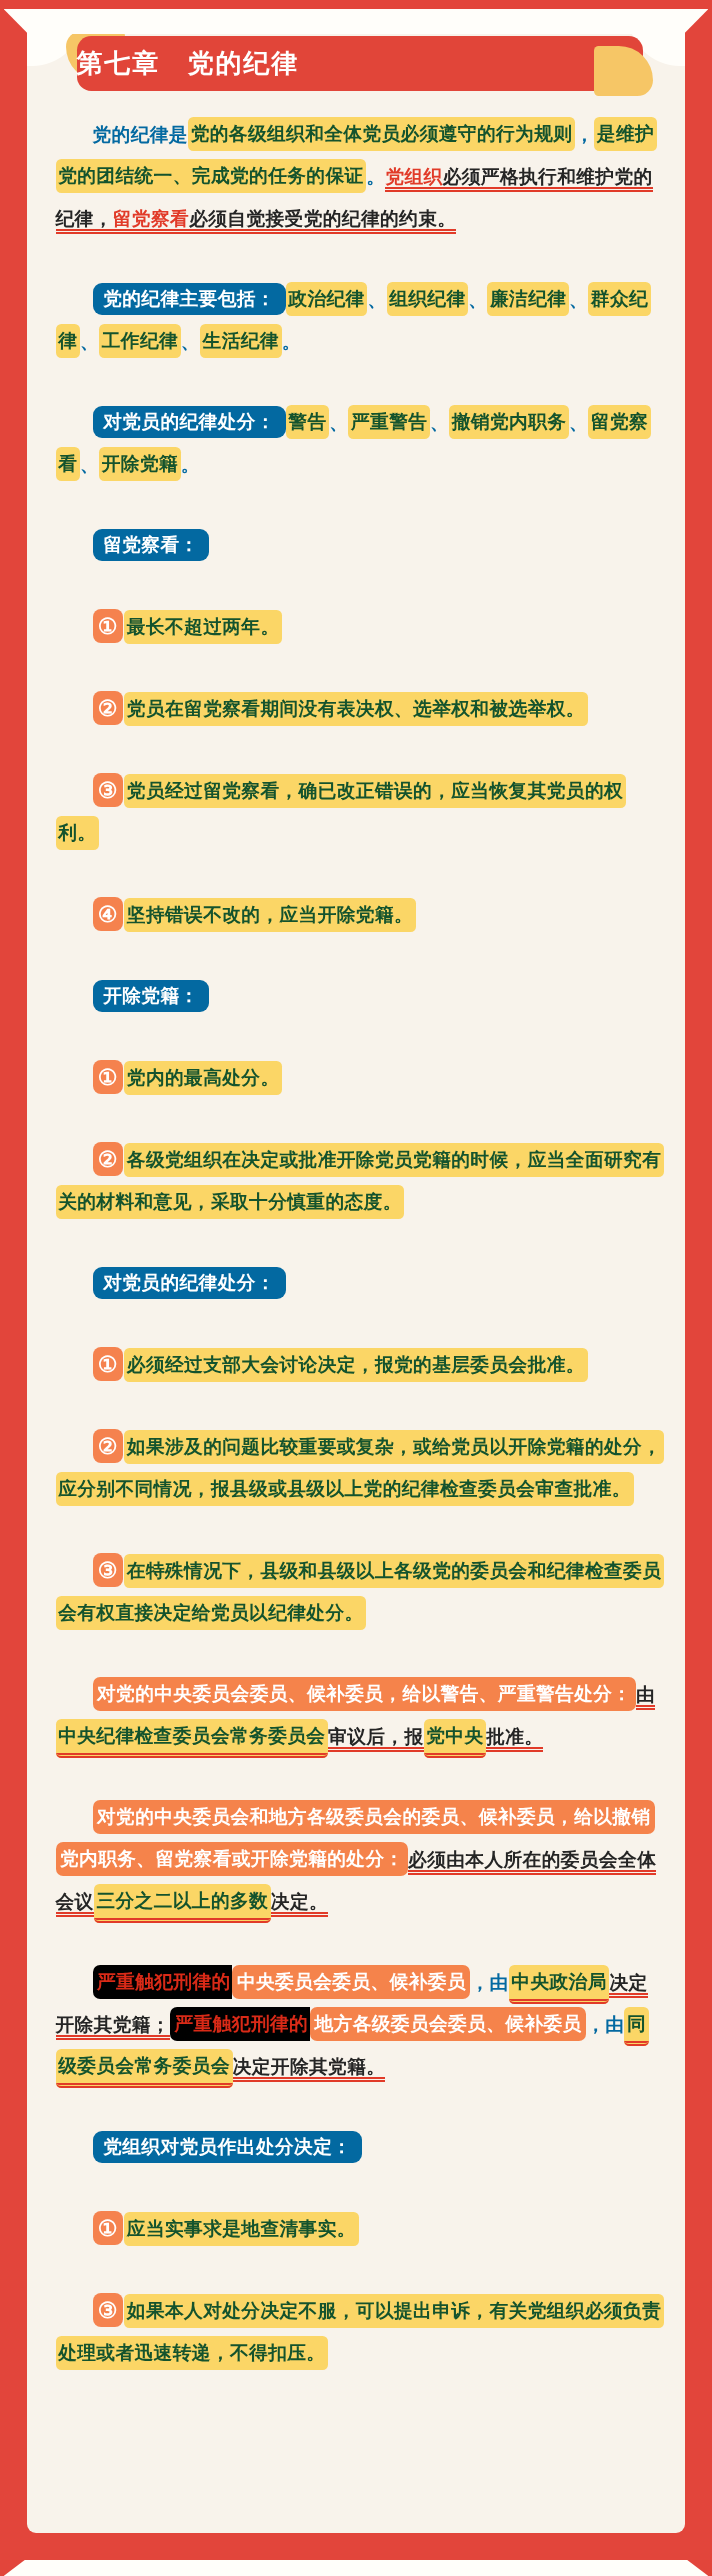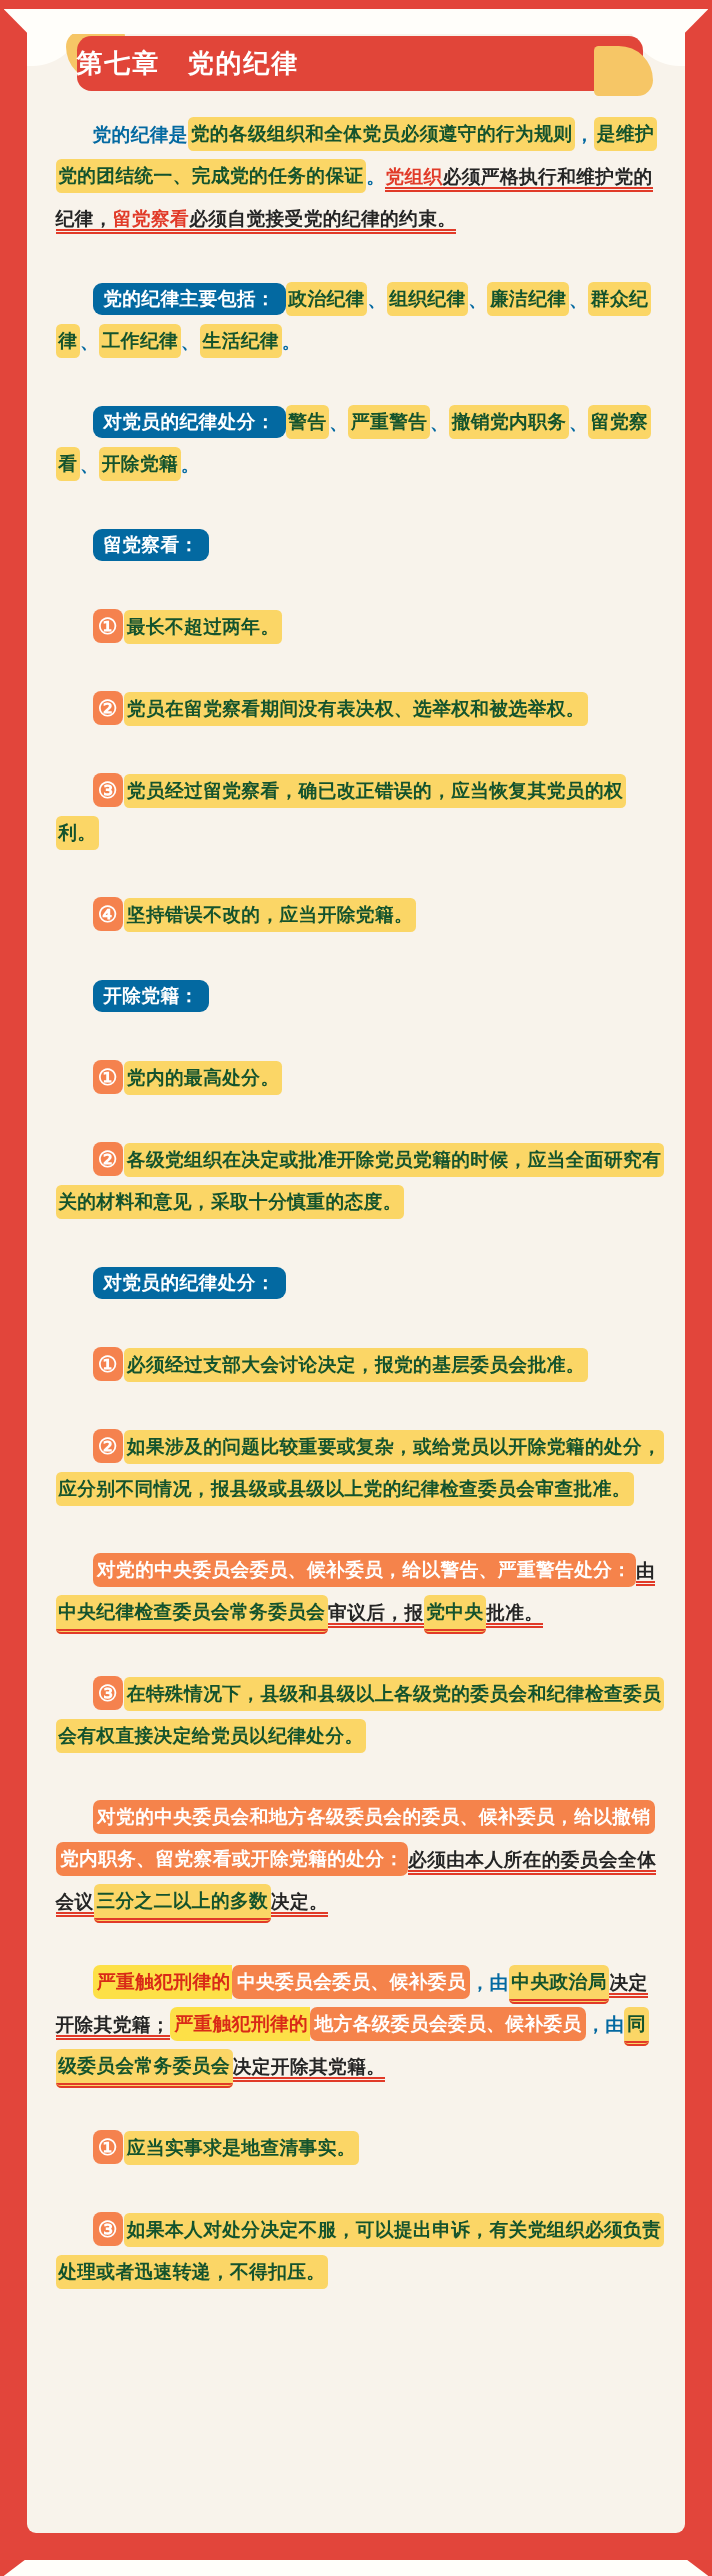--- a/index.html
+++ b/index.html
@@ -83,21 +83,21 @@
     background:#0369a1;color:#FFFFFF;
     padding:5.3px 10.7px;border-radius:9px;
     -webkit-box-decoration-break:clone;box-decoration-break:clone;
   }
   .sg-ob{
     background:#F5834B;color:#FFFFFF;
     padding:6.2px 4.5px;border-radius:7.1px;
     -webkit-box-decoration-break:clone;box-decoration-break:clone;
   }
   .sg-ored{
-    background:#fde047;color:#D92A17;
+    background:#000000;color:#D92A17;
     padding:6.2px 1.8px 6.2px 4.5px;border-radius:7.1px 0 0 7.1px;
     -webkit-box-decoration-break:clone;box-decoration-break:clone;
   }
   .sg-num{
     background:#F5824E;color:#FFFFFF;
     padding:4.5px 5.3px;border-radius:8px;
     font-size:22px;margin-right:0.9px;
     -webkit-box-decoration-break:clone;box-decoration-break:clone;
   }
 </style>
@@ -120,23 +120,24 @@
       <p class="para"><span class="sg-num">①</span><span class="sg-hl">最长不超过两年。</span></p>
       <p class="para"><span class="sg-num">②</span><span class="sg-hl">党员在留党察看期间没有表决权、选举权和被选举权。</span></p>
       <p class="para"><span class="sg-num">③</span><span class="sg-hl">党员经过留党察看，确已改正错误的，应当恢复其党员的权利。</span></p>
       <p class="para"><span class="sg-num">④</span><span class="sg-hl">坚持错误不改的，应当开除党籍。</span></p>
       <p class="para"><span class="sg-badge">开除党籍：</span></p>
       <p class="para"><span class="sg-num">①</span><span class="sg-hl">党内的最高处分。</span></p>
       <p class="para"><span class="sg-num">②</span><span class="sg-hl">各级党组织在决定或批准开除党员党籍的时候，应当全面研究有关的材料和意见，采取十分慎重的态度。</span></p>
       <p class="para"><span class="sg-badge">对党员的纪律处分：</span></p>
       <p class="para"><span class="sg-num">①</span><span class="sg-hl">必须经过支部大会讨论决定，报党的基层委员会批准。</span></p>
       <p class="para"><span class="sg-num">②</span><span class="sg-hl">如果涉及的问题比较重要或复杂，或给党员以开除党籍的处分，应分别不同情况，报县级或县级以上党的纪律检查委员会审查批准。</span></p>
+      <p class="para"><span class="sg-num">③</span><span class="sg-hl">在特殊情况下，县级和县级以上各级党的委员会和纪律检查委员会有权直接决定给党员以纪律处分。</span></p>
       <p class="para"><span class="sg-ob">对党的中央委员会委员、候补委员，给以警告、严重警告处分：</span><span class="sg-u">由</span><span class="sg-hlu">中央纪律检查委员会常务委员会</span><span class="sg-u">审议后，报</span><span class="sg-hlu">党中央</span><span class="sg-u">批准。</span></p>
-      <p class="para"><span class="sg-num">③</span><span class="sg-hl">在特殊情况下，县级和县级以上各级党的委员会和纪律检查委员会有权直接决定给党员以纪律处分。</span></p>
       <p class="para"><span class="sg-ob">对党的中央委员会和地方各级委员会的委员、候补委员，给以撤销党内职务、留党察看或开除党籍的处分：</span><span class="sg-u">必须由本人所在的委员会全体会议</span><span class="sg-hlu">三分之二以上的多数</span><span class="sg-u">决定。</span></p>
       <p class="para"><span class="sg-ored">严重触犯刑律的</span><span class="sg-ob">中央委员会委员、候补委员</span><span class="sg-t">，由</span><span class="sg-hlu">中央政治局</span><span class="sg-u">决定开除其党籍；</span><span class="sg-ored">严重触犯刑律的</span><span class="sg-ob">地方各级委员会委员、候补委员</span><span class="sg-t">，由</span><span class="sg-hlu">同级委员会常务委员会</span><span class="sg-u">决定开除其党籍。</span></p>
+      <p class="para"><span class="sg-badge">党组织对党员作出处分决定：</span></p>
       <p class="para"><span class="sg-num">①</span><span class="sg-hl">应当实事求是地查清事实。</span></p>
       <p class="para"><span class="sg-num">③</span><span class="sg-hl">如果本人对处分决定不服，可以提出申诉，有关党组织必须负责处理或者迅速转递，不得扣压。</span></p>
     </div>
 </div>
 
 <div class="band-bottom"></div>
 
 
 </body></html>

